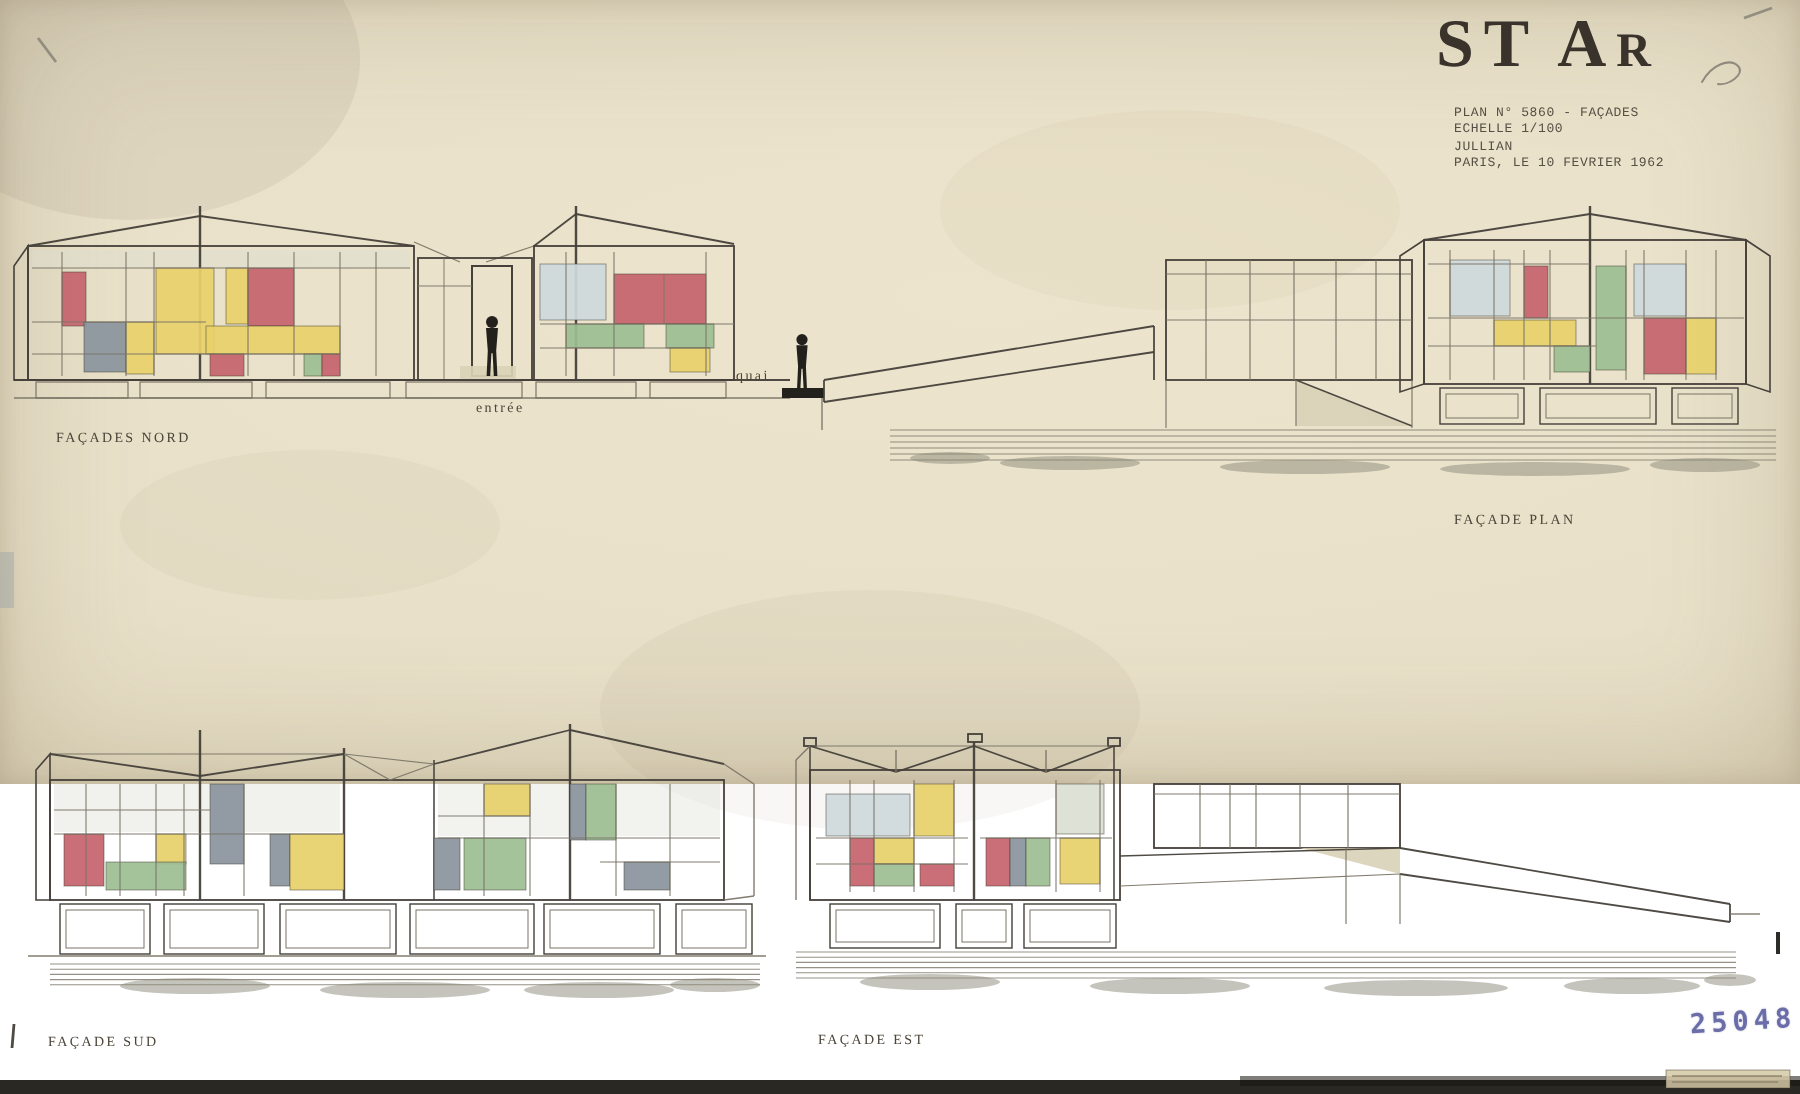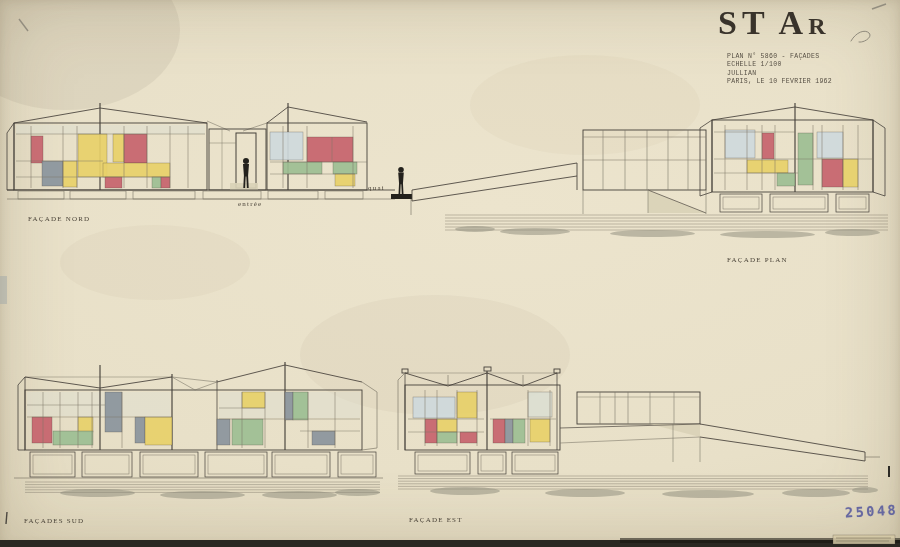--- a/index.html
+++ b/index.html
@@ -1,17 +1,17 @@
 <!DOCTYPE html>
 <html><head>
 <meta charset="utf-8">
 <style>
   html,body{margin:0;padding:0;width:900px;height:547px;overflow:hidden;}
   .paper{
-    position:relative;width:900px;height:547px;
+    position:relative;width:900px;height:392px;
     background:radial-gradient(ellipse 120% 90% at 55% 38%, #ece4cd 0%, #e8e0c8 55%, #ddd4b9 100%);
     box-shadow:inset 0 0 70px rgba(110,95,65,.25), inset 0 0 12px rgba(100,85,55,.18);
     font-family:"Liberation Sans",sans-serif;
   }
   svg.canvas{position:absolute;left:0;top:0;width:900px;height:547px;}
   .stain{position:absolute;border-radius:50%;pointer-events:none;}
   .st1{left:60px;top:225px;width:190px;height:75px;background:rgba(150,130,95,.06);}
   .st2{left:470px;top:55px;width:230px;height:100px;background:rgba(150,130,95,.05);}
   .st3{left:300px;top:295px;width:270px;height:120px;background:rgba(120,100,70,.05);}
   .st4{left:-50px;top:-50px;width:230px;height:160px;background:rgba(90,80,60,.08);}
@@ -317,21 +317,21 @@
       <line x1="7" y1="512" x2="6" y2="524" stroke="#45403a" stroke-width="1.4" stroke-opacity="0.95"></line>
     </svg>
 
   <div class="title"><span>ST</span><span class="sc">Ar</span></div>
 
   <div class="tline" style="top:53px">PLAN N° 5860 - FAÇADES</div>
   <div class="tline" style="top:61px">ECHELLE 1/100</div>
   <div class="tline" style="top:70px">JULLIAN</div>
   <div class="tline" style="top:78px">PARIS, LE 10 FEVRIER 1962</div>
 
-  <div class="lbl" style="left:28px;top:215px">FAÇADE NORD</div>
+  <div class="lbl" style="left:28px;top:215px">FAÇADES NORD</div>
   <div class="lbl" style="left:238px;top:200px">entrée</div>
   <div class="lbl" style="left:368px;top:184px">quai</div>
   <div class="lbl" style="left:727px;top:256px">FAÇADE PLAN</div>
-  <div class="lbl" style="left:24px;top:517px">FAÇADES SUD</div>
+  <div class="lbl" style="left:24px;top:517px">FAÇADE SUD</div>
   <div class="lbl" style="left:409px;top:516px">FAÇADE EST</div>
 
   <div class="stamp">25048</div>
 </div>
 
 </body></html>

